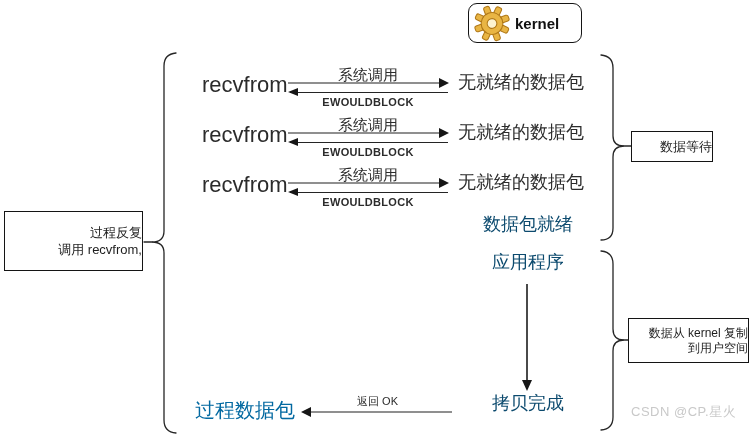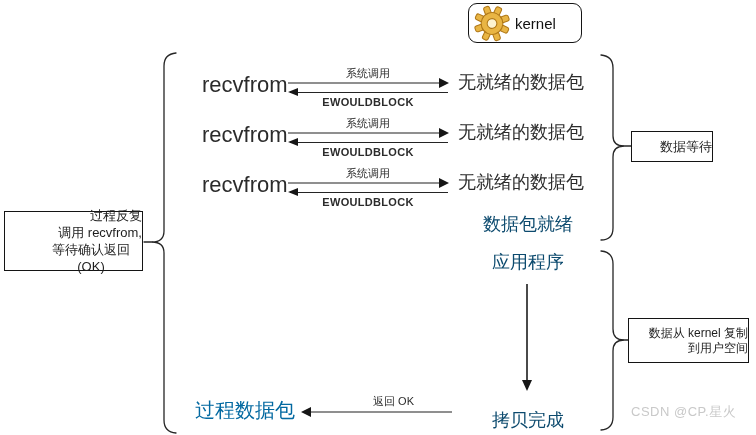--- a/index.html
+++ b/index.html
@@ -21,31 +21,31 @@
     content:""; position:absolute; top:0; bottom:0; width:0; border-left:1.5px solid #141414;
   }
   .app-box::before { left:9px; }
   .app-box::after  { right:9px; }
 
   .kernel-box {
     position:absolute; left:468px; top:3px; width:114px; height:40px;
     border:1.5px solid #141414; border-radius:9px; background:#fff;
     display:flex; align-items:center; gap:5px; padding-left:5px;
   }
-  .kernel-label { font-size:15px; font-weight:normal; color:#111; }
+  .kernel-label { font-size:15px; font-weight:bold; color:#111; }
 
   
   .row { position:absolute; left:0; width:610px; height:46px; }
   .row-1 { top:66px; } .row-2 { top:116px; } .row-3 { top:166px; }
   .caller {
     position:absolute; left:202px; top:6px; font-size:22px; color:#2b2b2b;
   }
   .call-label {
     position:absolute; left:288px; top:0; width:160px; text-align:center;
-    font-size:11px; color:#2b2b2b;
+    font-size:15px; color:#2b2b2b;
   }
   .ret-label {
     position:absolute; left:288px; top:30px; width:160px; text-align:center;
     font-size:11px; color:#2b2b2b; letter-spacing:0.3px;font-weight:bold;
   }
   .arrow-r {
     position:absolute; left:288px; top:16px; width:151px; height:0;
     border-top:2px solid #8f8f8f;
   }
   .arrow-r::after {
@@ -64,34 +64,34 @@
     position:absolute; left:458px; top:4px; width:145px; font-size:18px; color:#2b2b2b;
   }
 
   
   .ctext {
     position:absolute; left:428px; width:200px; text-align:center;
     font-size:18px; color:#0c4a6e;
   }
   .t-ready { top:212px; }
   .t-copy  { top:250px; }
-  .t-done  { top:391px;margin-top:17px; }
+  .t-done  { top:391px; }
 
   .v-arrow {
     position:absolute; left:526px; top:284px; height:96px; width:0;
     border-left:2px solid #4a4a4a;
   }
   .v-arrow::after {
     content:""; position:absolute; left:-6.5px; bottom:-11px; width:0; height:0;
     border-top:11px solid #161616; border-left:5.5px solid transparent; border-right:5.5px solid transparent;
   }
 
   
   .ret-ok-label {
-    position:absolute; left:336px; top:394px; width:115px; text-align:center;
+    position:absolute; left:320px; top:394px; width:115px; text-align:center;
     font-size:11px; color:#2b2b2b;
   }
   .arrow-return {
     position:absolute; left:303px; top:411px; width:149px; height:0;
     border-top:2px solid #8f8f8f;
   }
   .arrow-return::after {
     content:""; position:absolute; left:-2px; top:-6px; width:0; height:0;
     border-right:10px solid #161616; border-top:5px solid transparent; border-bottom:5px solid transparent;
   }
@@ -182,21 +182,20 @@
   <div class="v-arrow"></div>
   <div class="ctext t-done">拷贝完成</div>
 
   <span class="ret-ok-label">返回 OK</span>
   <div class="arrow-return"></div>
   <span class="process-label">过程数据包</span>
 
   <div class="note-box left-note">
     <span>过程反复</span>
     <span>调用 recvfrom,</span>
-    <span>等待确认返回(OK)</span>
   </div>
 
   <div class="note-box wait-note">
     <span>数据等待</span>
   </div>
 
   <div class="note-box copy-note">
     <span>数据从 kernel 复制</span>
     <span>到用户空间</span>
   </div>

